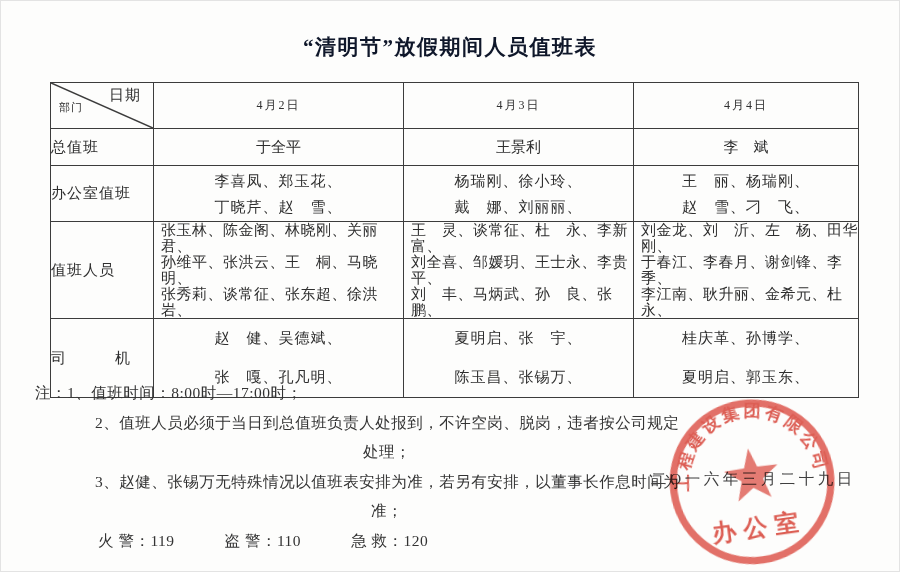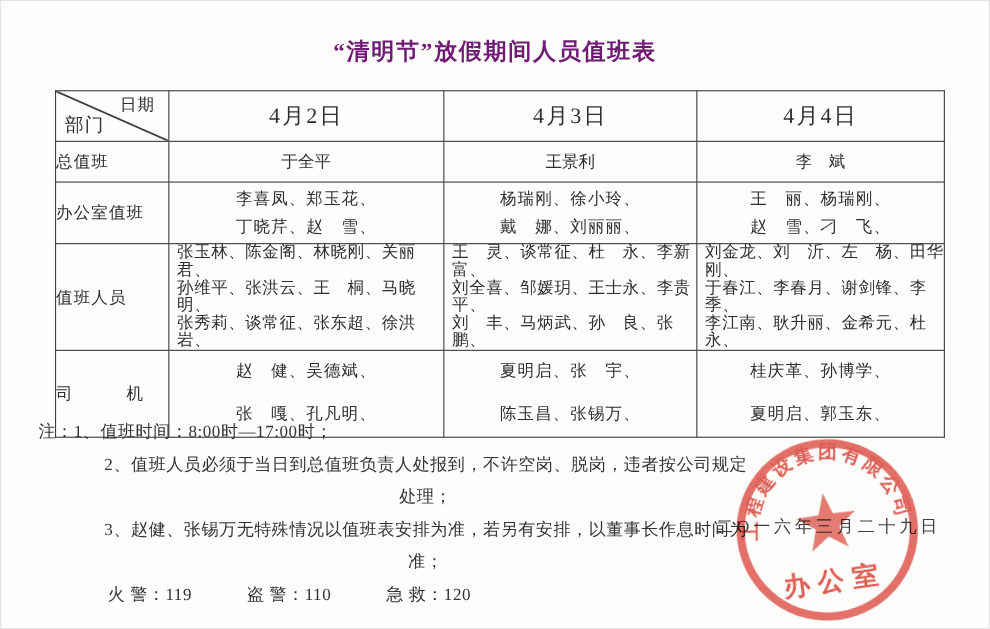--- a/index.html
+++ b/index.html
@@ -5,42 +5,42 @@
   * { margin:0; padding:0; box-sizing:border-box; }
   body { background:#ffffff; }
   .page {
     position:relative; width:900px; height:572px;
     background:#fdfdfc; border:1px solid #e3e3e3; overflow:hidden;
     font-family:"Liberation Serif","DejaVu Serif",serif; color:#2e2e2e;
   }
   .doc-title {
     position:absolute; top:32px; left:0; width:100%;
     text-align:center; font-size:21px; font-weight:bold; letter-spacing:1.5px;
-    color:#701a75;
+    color:#0f172a;
   }
   table.duty-table {
     position:absolute; left:49px; top:81px; width:808px;
     border-collapse:collapse; table-layout:fixed;
   }
   table.duty-table td { border:1px solid #3c3c3c; font-size:15px; vertical-align:middle; }
   td.row-label { letter-spacing:1px; }
   td.cell { text-align:center; white-space:pre-line; }
   tr.r-head { height:46px; }
   tr.r-chief { height:37px; }
   tr.r-office { height:56px; }
   tr.r-staff { height:88px; }
   tr.r-driver { height:62px; }
-  tr.r-head td.cell { font-size:20px; letter-spacing:2px; }
+  tr.r-head td.cell { font-size:12px; letter-spacing:2px; }
   tr.r-office td.cell { line-height:26px; letter-spacing:1px; }
   tr.r-staff td.cell { line-height:16px; text-align:left; padding-left:7px; letter-spacing:0.5px; }
   tr.r-driver td.cell { line-height:39px; letter-spacing:1px; }
   td.corner { position:relative; }
   td.corner svg { position:absolute; inset:0; width:100%; height:100%; }
   .corner-top { position:absolute; top:3px; right:12px; font-size:15px; letter-spacing:1px; }
-  .corner-bottom { position:absolute; bottom:3px; left:8px; font-size:17px; letter-spacing:1px; }
+  .corner-bottom { position:absolute; bottom:13px; left:8px; font-size:11px; letter-spacing:1px; }
   .notes {
     position:absolute; left:34px; top:377px; width:650px;
     font-size:15.5px; line-height:29.5px; color:#333; letter-spacing:0.5px;
   }
   .note-line.indent { margin-left:54px;text-align:center; }
   .emergency { margin-left:63px; display:flex; }
   .emergency span { display:inline-block; margin-right:50px; }
   .doc-date {
     position:absolute; left:650px; top:468px;
     font-size:15.5px; letter-spacing:3.5px; color:#3f3f3f; white-space:nowrap;

